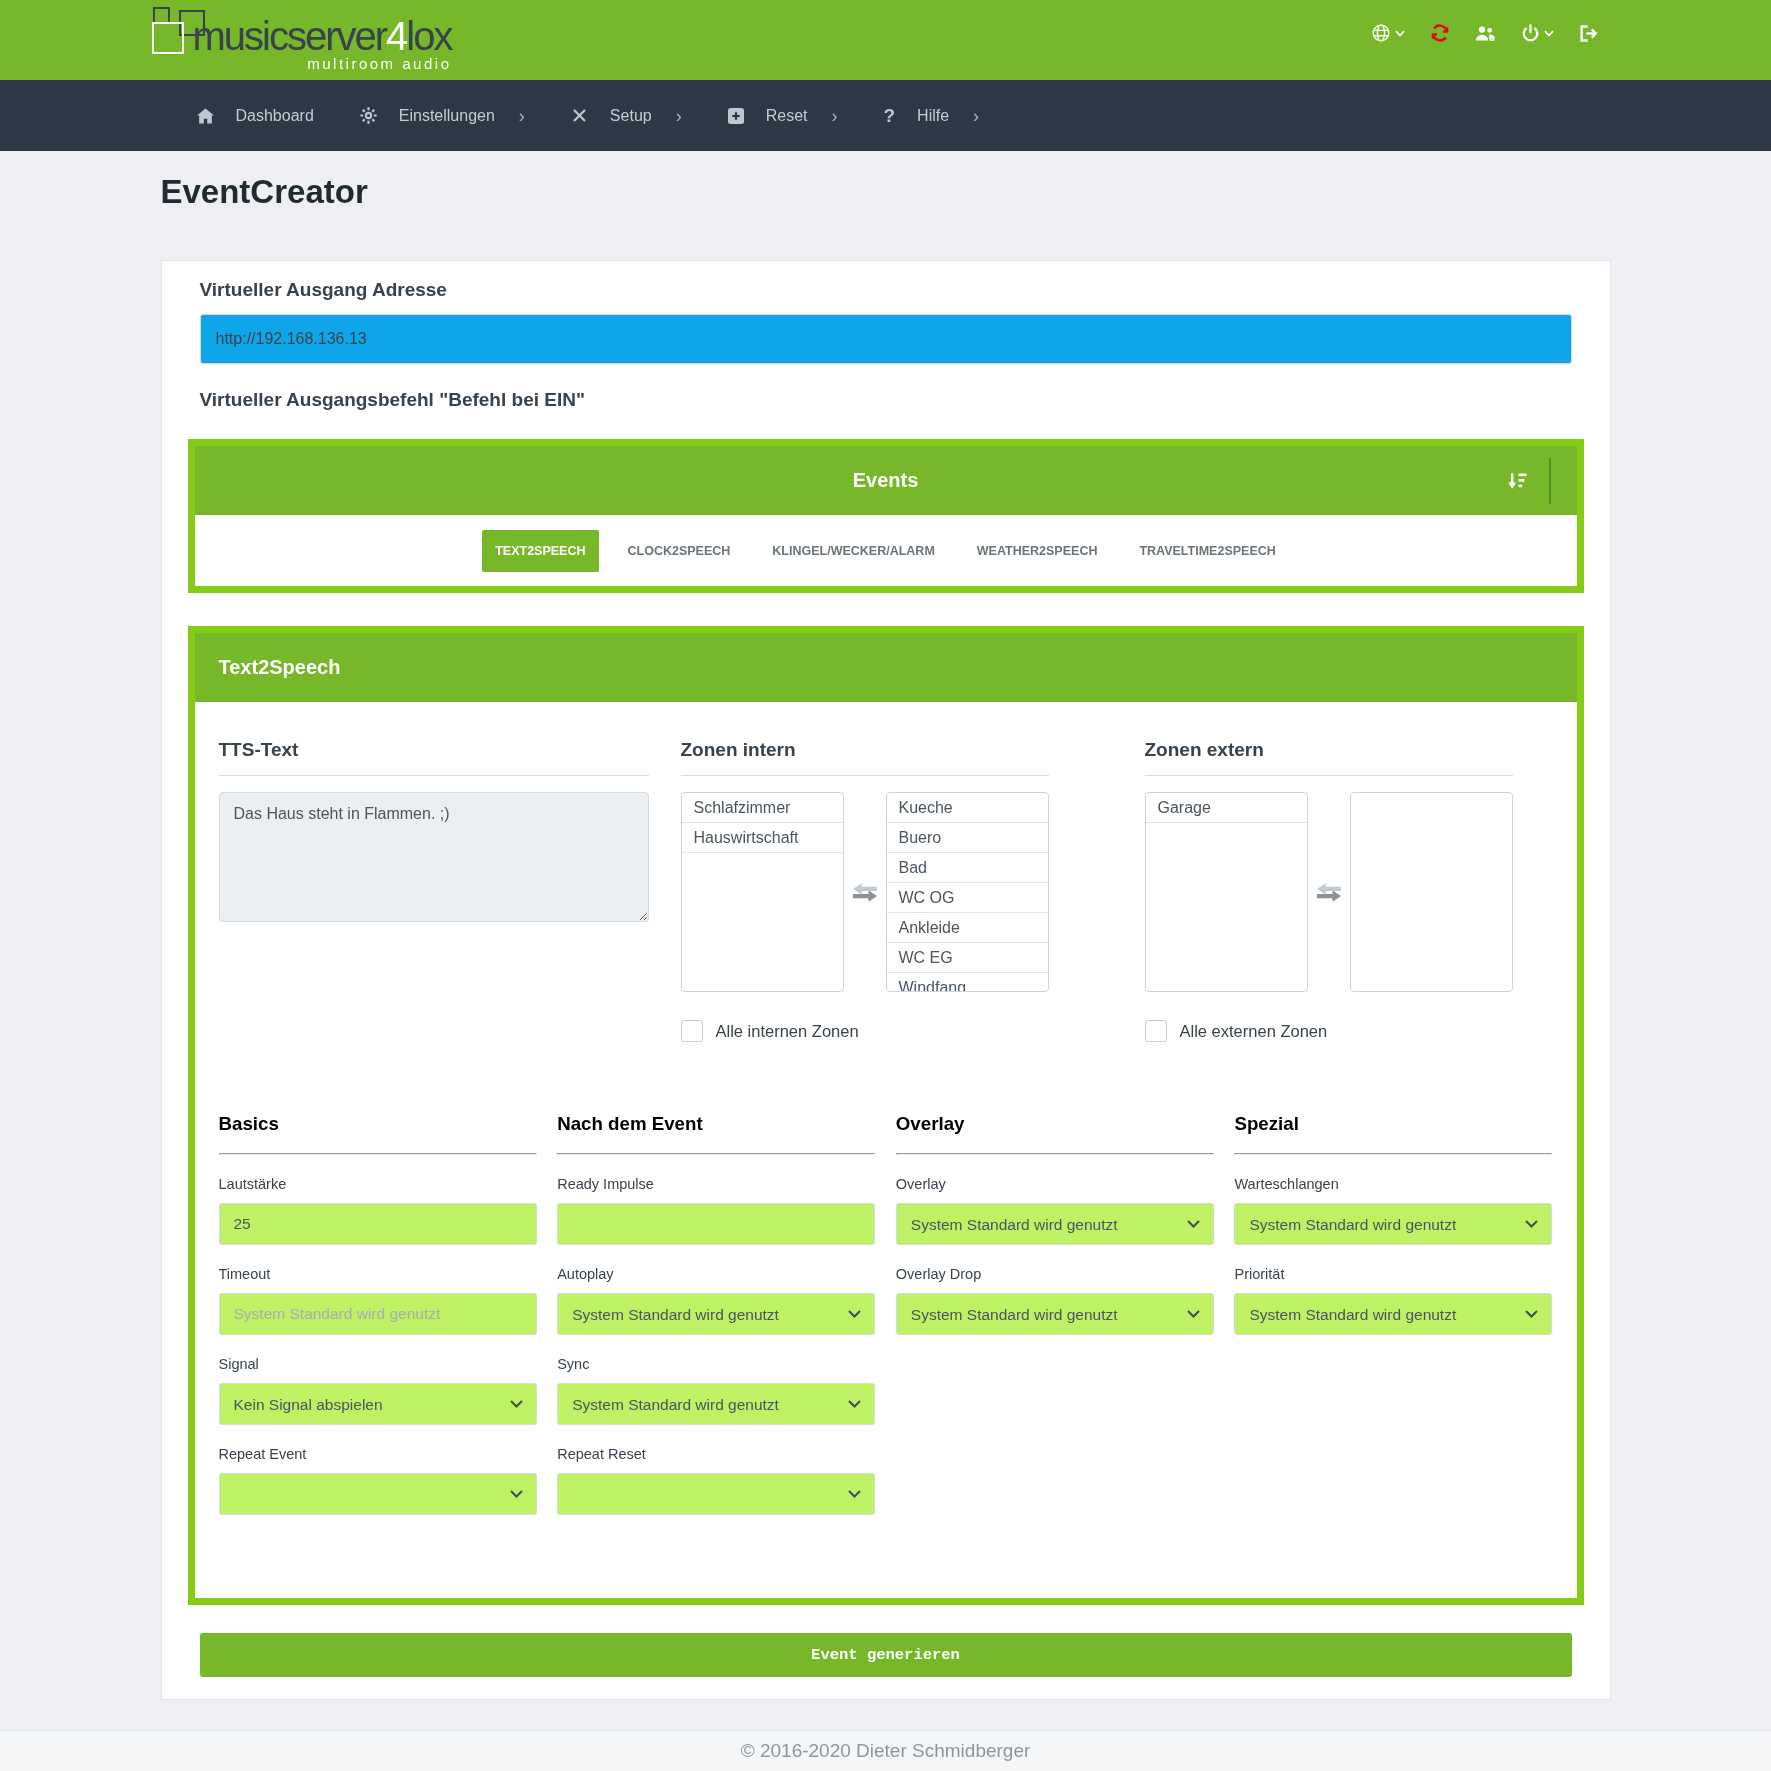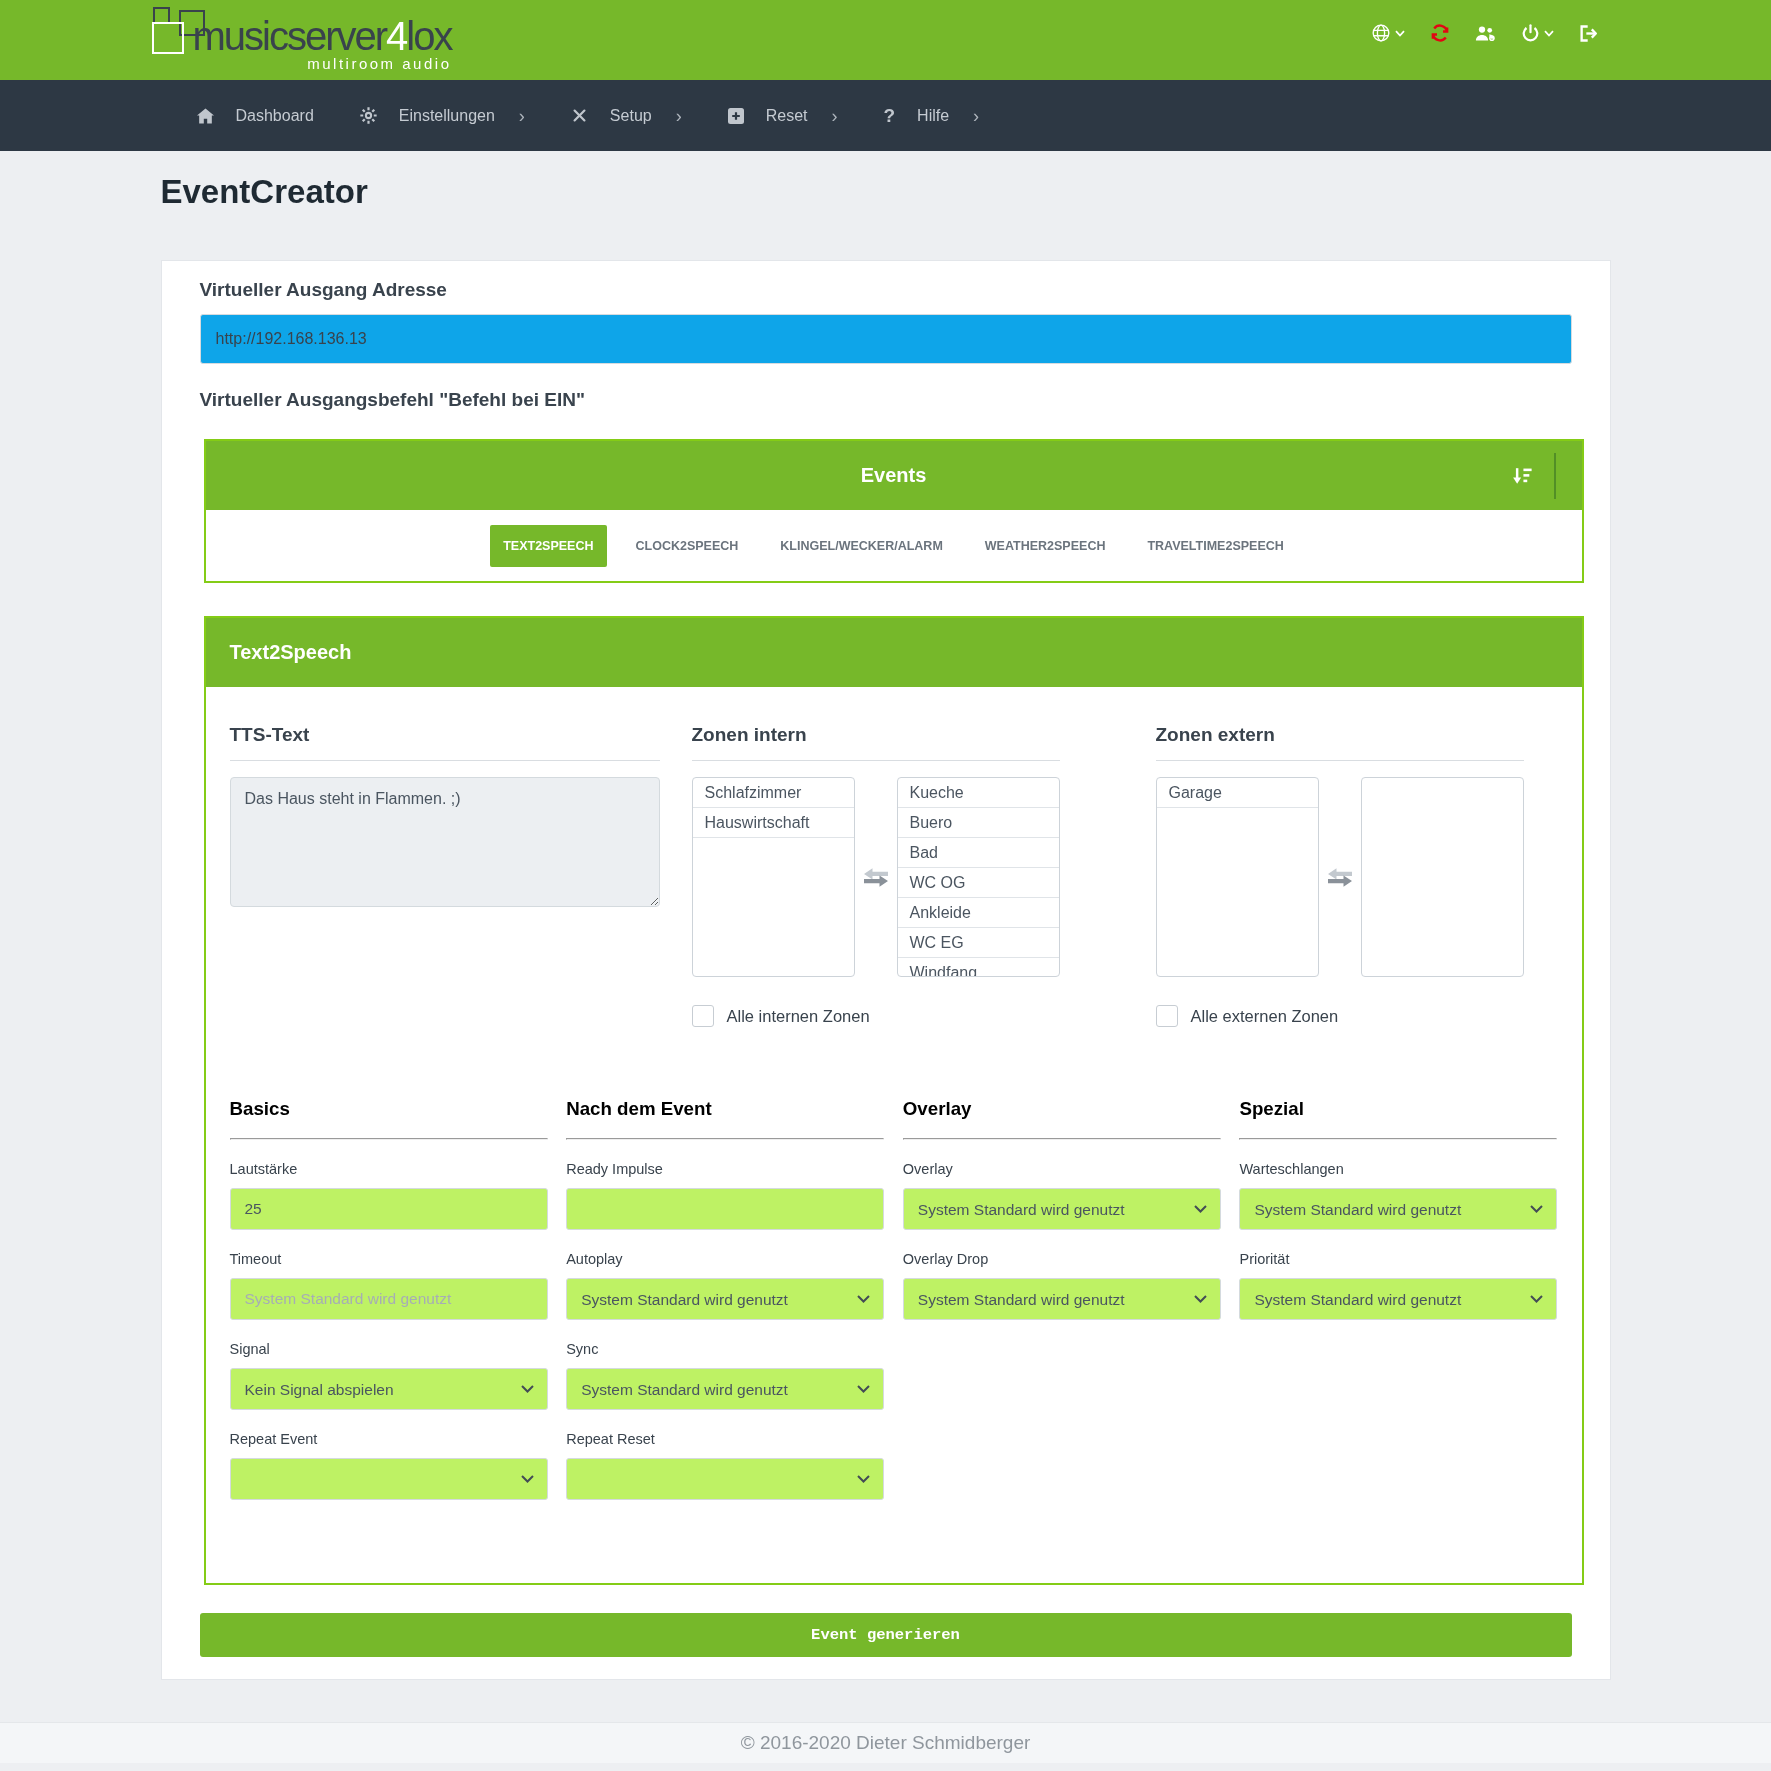--- a/index.html
+++ b/index.html
@@ -43,21 +43,21 @@
   .card { margin-top:47px; background:#fff; border:1px solid #e3e6ea; padding:17px 26px 22px; }
 
   .form-group { margin:0 12px 24px; }
   .form-group label { display:block; font-size:19px; font-weight:bold; color:#39434d; margin-bottom:13px; line-height:23px; }
   .text-input {
     width:100%; height:50px; border:1px solid #d6dbdf; border-radius:3px;
     padding:0 15px; font-size:16px; color:#39434d; background:#0ea5e9; font-family:inherit;
   }
 
   
-  .panel { border:2px solid #84cc16;margin-left:16px; }
+  .panel { border:7px solid #84cc16; }
   .events-panel { margin-top:28px; }
   .tts-panel { margin-top:33px; }
   .panel-header { height:69px; background:#76b82a; position:relative; display:flex; align-items:center; padding:0 24px; }
   .panel-header.centered { justify-content:center; }
   .panel-title { color:#fff; font-size:20px; font-weight:bold; }
   .header-tools { position:absolute; right:0; top:0; height:100%; display:flex; align-items:center; }
   .sort-btn { color:#fff; margin-right:22px; cursor:pointer; display:flex; }
   .vsep { width:2px; height:46px; background:rgba(0,50,30,0.30); margin-right:26px; }
 
   .tabs { height:71px; display:flex; align-items:center; justify-content:center; background:#fff; }
@@ -99,21 +99,21 @@
   select.field-input { appearance:none; -webkit-appearance:none; cursor:pointer; }
   .select-chevron { position:absolute; right:14px; top:50%; transform:translateY(-50%); pointer-events:none; display:flex; }
 
   .generate-btn {
     display:block; margin:28px 12px 0; width:calc(100% - 24px); height:44px;
     background:#76b82a; color:#fff; border:none; border-radius:3px;
     font-size:15.5px; font-weight:bold; font-family:Liberation Mono, monospace; cursor:pointer;
   }
 
   .footer {
-    position:absolute; left:0; right:0; bottom:8px; height:41px;
+    position:absolute; left:0; right:0; bottom:0; height:41px;
     background:#f4f6f8; border-top:1px solid #e4e7ea;
     display:flex; align-items:center; justify-content:center;
     font-size:19px; color:#8f969d;
   }
 </style>
 </head>
 <body>
 
 <header class="topbar">
   <div class="container topbar-inner">

